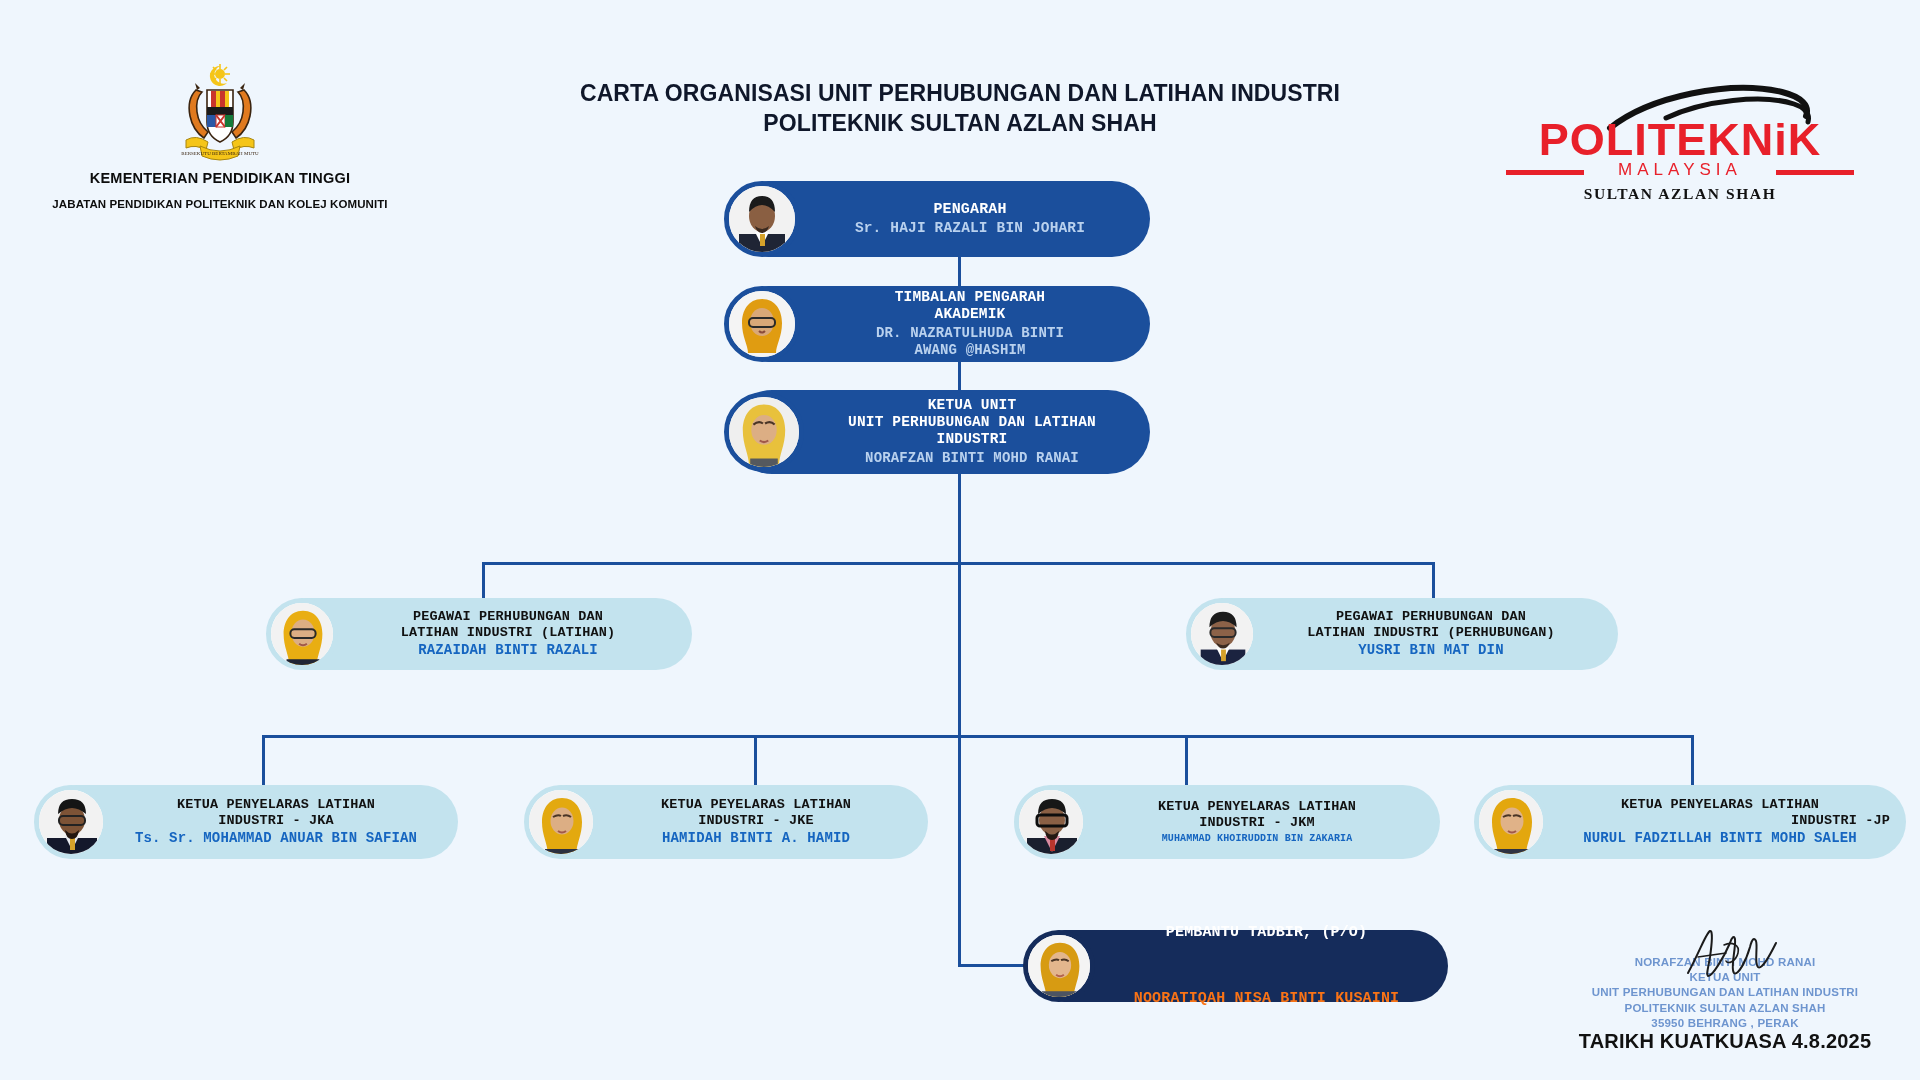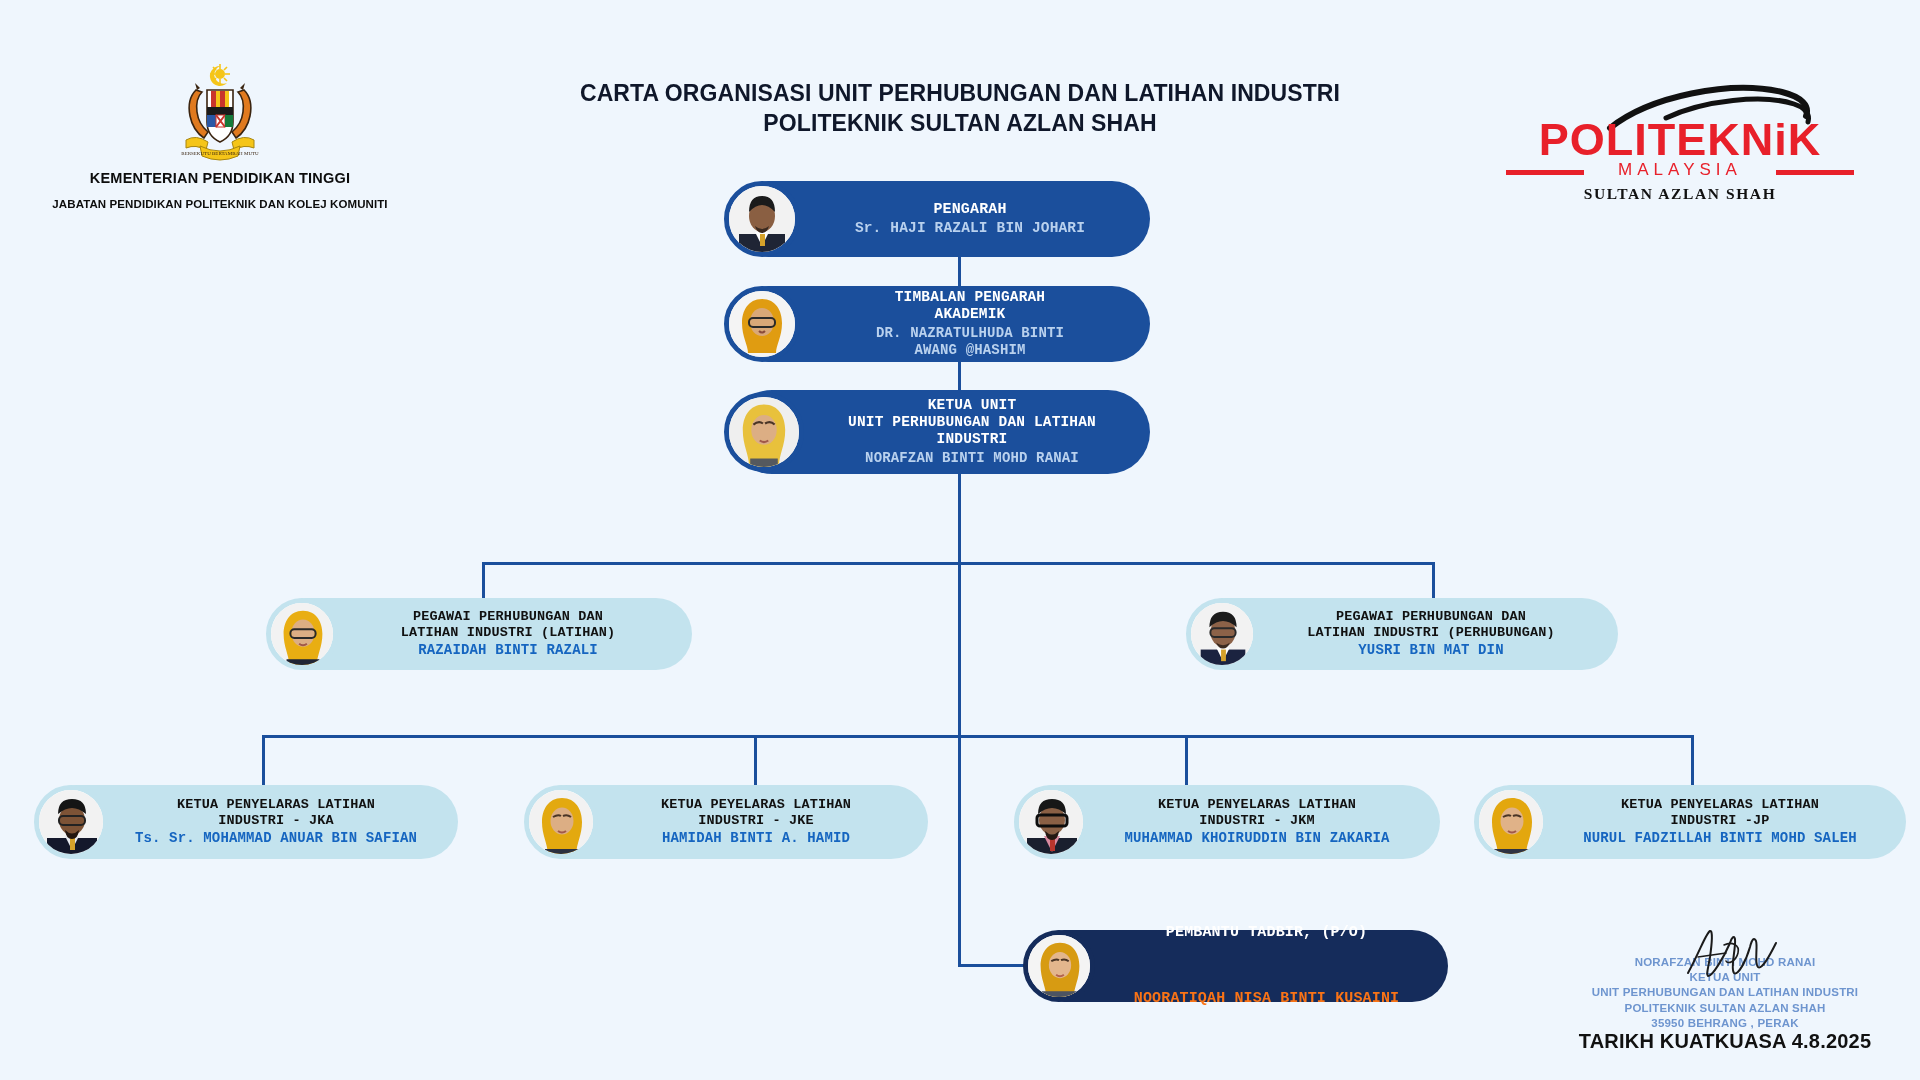--- a/index.html
+++ b/index.html
@@ -423,38 +423,38 @@
         <rect x="31" y="48" width="5" height="13" fill="#b9352d"></rect>
         <ellipse cx="33" cy="30" rx="13" ry="15" fill="#8a6045"></ellipse>
         <path d="M19 24 q14 -12 28 0 q0 -15 -14 -15 q-14 0 -14 15z" fill="#171717"></path>
         <rect x="18" y="25" width="30" height="11" rx="3" fill="none" stroke="#0d0d0d" stroke-width="3"></rect>
         <path d="M26 41 q7 7 14 0 q-1 9 -7 9 q-6 0 -7 -9z" fill="#241812"></path>
       </svg>
     </div>
     <div class="txt" style="padding-left:2px;">
       <div class="role" style="font-size:13.5px;">KETUA PENYELARAS LATIHAN</div>
       <div class="role" style="font-size:13.5px;">INDUSTRI - JKM</div>
-      <div class="name" style="font-size:14px;">MUHAMMAD KHOIRUDDIN BIN ZAKARIA</div>
+      <div class="name" style="font-size:10px;">MUHAMMAD KHOIRUDDIN BIN ZAKARIA</div>
     </div>
   </div>
 
   <div class="node light" style="left:1478px; top:785px; width:428px; height:74px;">
     <div class="photo" style="width:74px; height:74px; margin-left:-4px;">
       <svg width="66" height="66" viewBox="0 0 66 66">
         <rect width="66" height="66" fill="#f2f2f2"></rect>
         <path d="M33 8 c-14 0 -20 12 -20 24 c0 14 6 22 6 34 h28 c0 -12 6 -20 6 -34 c0 -12 -6 -24 -20 -24z" fill="#e3a70e"></path>
         <ellipse cx="33" cy="31" rx="11.5" ry="13.5" fill="#e0b288"></ellipse>
         <path d="M24 27 q5 -3 8 -1 M34 26 q4 -2 8 1" stroke="#4a3526" stroke-width="2" fill="none"></path>
         <path d="M29 41 q4 3 8 0" stroke="#a0584a" stroke-width="2" fill="none"></path>
         <rect x="15" y="59" width="36" height="7" fill="#2e3343"></rect>
       </svg>
     </div>
     <div class="txt" style="padding-left:2px;">
       <div class="role" style="font-size:13.5px;">KETUA PENYELARAS LATIHAN</div>
-      <div class="role" style="font-size:13.5px;">INDUSTRI -JP</div>
+      <div class="role" style="font-size:13.5px;text-align:right;">INDUSTRI -JP</div>
       <div class="name" style="font-size:14px;">NURUL FADZILLAH BINTI MOHD SALEH</div>
     </div>
   </div>
 
   <div class="node navy" style="left:1028px; top:930px; width:420px; height:72px;">
     <div class="photo" style="width:72px; height:72px; margin-left:-5px;">
       <svg width="64" height="64" viewBox="0 0 66 66">
         <rect width="66" height="66" fill="#f4f4f4"></rect>
         <path d="M33 8 c-14 0 -20 12 -20 24 c0 14 6 22 6 34 h28 c0 -12 6 -20 6 -34 c0 -12 -6 -24 -20 -24z" fill="#d79b12"></path>
         <ellipse cx="33" cy="31" rx="11.5" ry="13.5" fill="#e3b68d"></ellipse>

